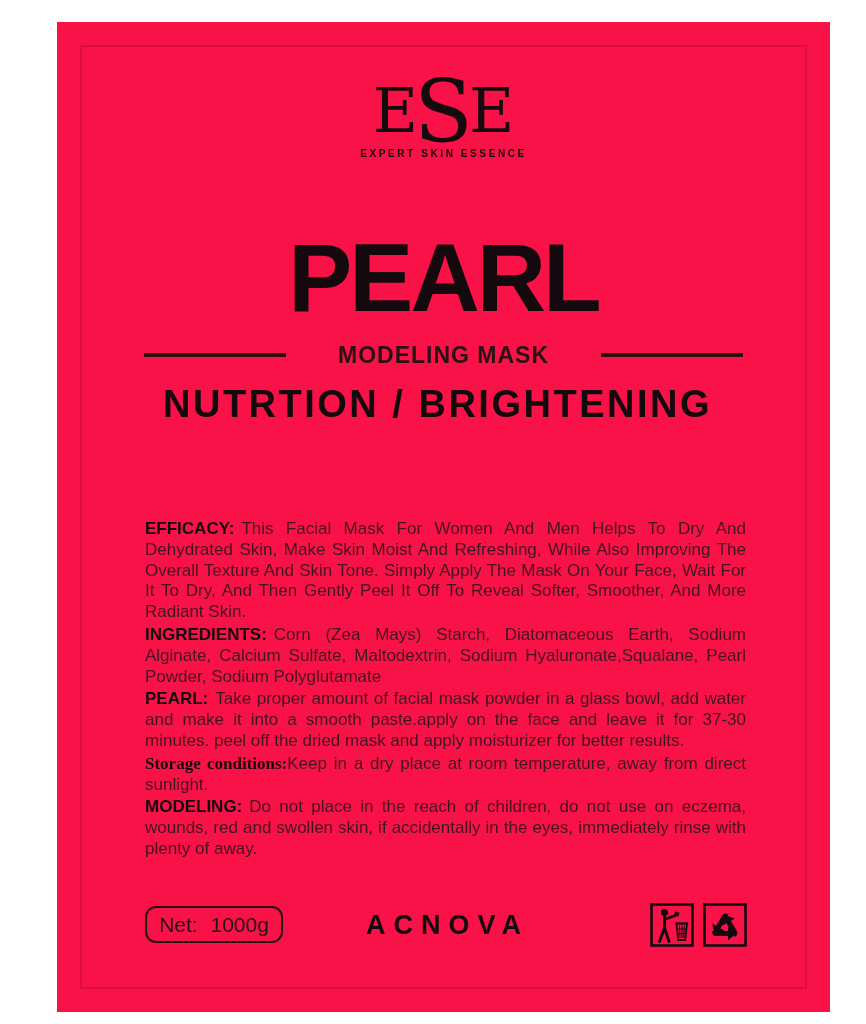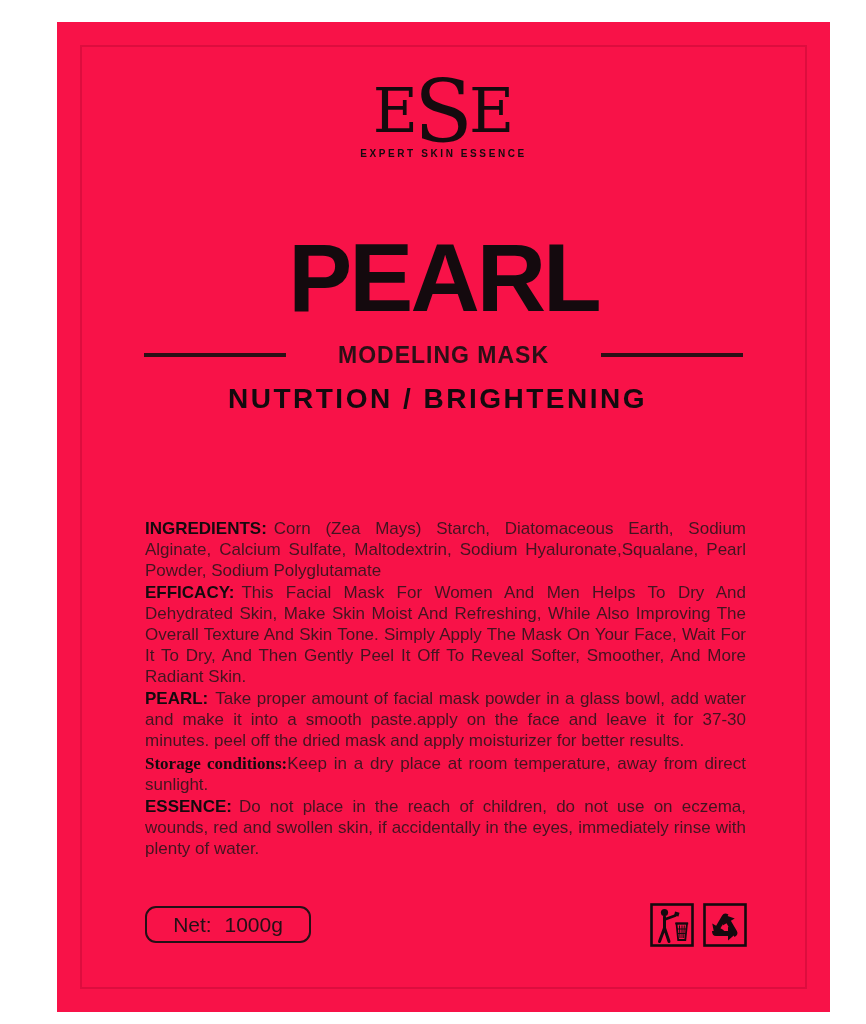--- a/index.html
+++ b/index.html
@@ -34,33 +34,33 @@
   .subtitle-row{
     position:absolute;top:318px;left:0;right:0;height:30px;
     display:flex;justify-content:center;align-items:center;gap:52px;
   }
   .rule{width:142px;height:4px;background:#2b1016;}
   .subtitle{
     font-size:23px;font-weight:600;letter-spacing:1px;color:#2b1016;line-height:30px;
   }
   .variant{
     position:absolute;top:363px;left:0;right:12px;text-align:center;
-    font-size:28px;font-weight:800;letter-spacing:2.5px;line-height:1;color:#140a0e;
+    font-size:38px;font-weight:800;letter-spacing:2.5px;line-height:1;color:#140a0e;
   }
   
   .sections{position:absolute;top:497px;left:88px;right:84px;}
   .sections p{
     margin:0 0 2px;font-size:17px;line-height:20.8px;
     text-align:justify;color:#431420;
   }
   .plabel{font-weight:bold;color:#150a0e;margin-right:7px;}
   .sec-tight .plabel{margin-right:0;font-family:Liberation Serif, serif;}
   
   .net-box{
-    position:absolute;top:884px;left:88px;width:166px;height:37px;
+    position:absolute;top:884px;left:88px;width:138px;height:37px;
     box-sizing:border-box;border:2.5px solid #241016;border-radius:11px;
     display:flex;align-items:center;justify-content:center;
     font-size:21px;color:#241016;word-spacing:7px;
   }
   .maker{
     position:absolute;top:888px;left:0;right:0;text-align:center;
     font-size:27px;font-weight:800;letter-spacing:8px;text-indent:8px;color:#140a0e;
   }
   .icons{
     position:absolute;top:881px;right:83px;display:flex;gap:9px;
@@ -84,29 +84,30 @@
 
   <div class="subtitle-row">
     <div class="rule"></div>
     <div class="subtitle">MODELING MASK</div>
     <div class="rule"></div>
   </div>
 
   <div class="variant">NUTRTION / BRIGHTENING</div>
 
   <div class="sections">
+    <p><span class="plabel">EFFICACY:</span><span class="ptext">This Facial Mask For Women And Men Helps To Dry And Dehydrated Skin, Make Skin Moist And Refreshing, While Also Improving The Overall Texture And Skin Tone. Simply Apply The Mask On Your Face, Wait For It To Dry, And Then Gently Peel It Off To Reveal Softer, Smoother, And More Radiant Skin.</span></p>
     <p><span class="plabel">INGREDIENTS:</span><span class="ptext">Corn (Zea Mays) Starch, Diatomaceous Earth, Sodium Alginate, Calcium Sulfate, Maltodextrin, Sodium Hyaluronate,Squalane, Pearl Powder, Sodium Polyglutamate</span></p>
-    <p><span class="plabel">EFFICACY:</span><span class="ptext">This Facial Mask For Women And Men Helps To Dry And Dehydrated Skin, Make Skin Moist And Refreshing, While Also Improving The Overall Texture And Skin Tone. Simply Apply The Mask On Your Face, Wait For It To Dry, And Then Gently Peel It Off To Reveal Softer, Smoother, And More Radiant Skin.</span></p>
     <p><span class="plabel">PEARL:</span><span class="ptext">Take proper amount of facial mask powder in a glass bowl, add water and make it into a smooth paste.apply on the face and leave it for 37-30 minutes. peel off the dried mask and apply moisturizer for better results.</span></p>
     <p class="sec-tight"><span class="plabel">Storage conditions:</span><span class="ptext">Keep in a dry place at room temperature, away from direct sunlight.</span></p>
-    <p><span class="plabel">ESSENCE:</span><span class="ptext">Do not place in the reach of children, do not use on eczema, wounds, red and swollen skin, if accidentally in the eyes, immediately rinse with plenty of water.</span></p>
+    <p><span class="plabel">MODELING:</span><span class="ptext">Do not place in the reach of children, do not use on eczema, wounds, red and swollen skin, if accidentally in the eyes, immediately rinse with plenty of away.</span></p>
   </div>
 
   <div class="net-box">Net: 1000g</div>
 
+  <div class="maker">ACNOVA</div>
 
   <div class="icons">
     <svg class="icon-box" viewBox="0 0 44 44" xmlns="http://www.w3.org/2000/svg">
       <rect x="1.5" y="1.5" width="41" height="41" fill="none" stroke="#140a0e" stroke-width="2.6"></rect>
       <circle cx="14.5" cy="9.5" r="3.6" fill="#140a0e"></circle>
       <path d="M14.5 13.5 L14.5 25" stroke="#140a0e" stroke-width="3" stroke-linecap="round" fill="none"></path>
       <path d="M14.5 16.5 L25.5 12.5" stroke="#140a0e" stroke-width="2.8" stroke-linecap="round" fill="none"></path>
       <rect x="24.5" y="9" width="4.6" height="4" fill="#140a0e" transform="rotate(15 26.5 11)"></rect>
       <path d="M14.5 25 L9.5 38.5 M14.5 25 L19 38.5" stroke="#140a0e" stroke-width="3" stroke-linecap="round" fill="none"></path>
       <path d="M26.5 20.5 L37 20.5 L35.3 37 L28.2 37 Z" fill="none" stroke="#140a0e" stroke-width="1.8"></path>

